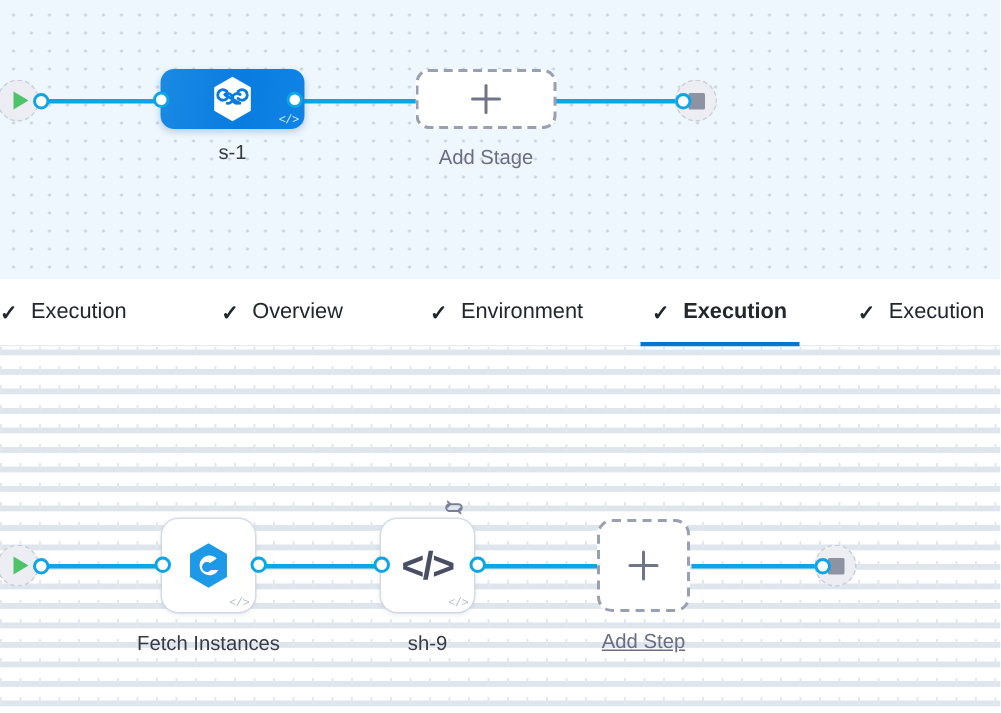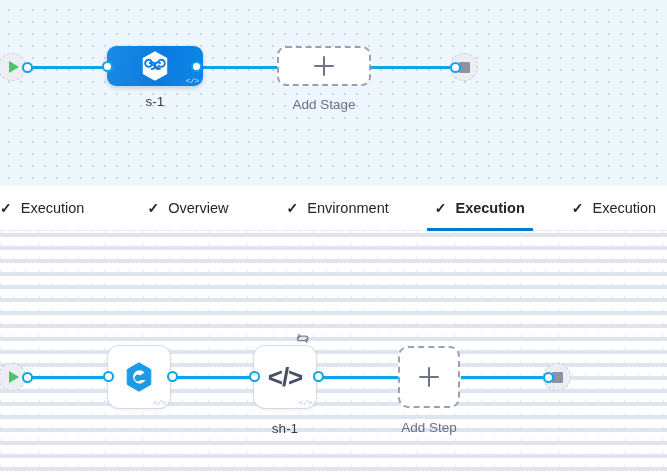--- a/index.html
+++ b/index.html
@@ -331,38 +331,39 @@
   <div class="step-node" style="left:108px; top:115px;">
     <svg width="30" height="32" viewBox="0 0 30 32">
       <path d="M15 1.8 L26.8 8.6 L26.8 23.4 L15 30.2 L3.2 23.4 L3.2 8.6 Z" fill="#1c9ae8"></path>
       <path d="M15 1.8 L26.8 8.6 L26.8 23.4 L15 30.2 L3.2 23.4 L3.2 8.6 Z" fill="none" stroke="#1c9ae8" stroke-width="1"></path>
       <path d="M20.5 11.4 a6.6 6.6 0 1 0 1.0 7.6 L16.6 19.0 a3.3 3.3 0 1 1 -0.6 -4.6 Z" fill="#ffffff"></path>
     </svg>
     <span class="code-badge dark">&lt;/&gt;</span>
   </div>
   <div class="port" style="position:absolute; left:103px; top:140px;"></div>
   <div class="port" style="position:absolute; left:167px; top:140px;"></div>
+  <div class="node-label" style="left:139px; top:190px;">Fetch Instances</div>
 
   <div class="step-node" style="left:254px; top:115px;">
     <span class="shell-glyph">&lt;/&gt;</span>
     <span class="code-badge dark">&lt;/&gt;</span>
     <svg class="loop-icon" width="17" height="17" viewBox="0 0 20 20">
       <path d="M5.5 7.2 h7.0 a2.6 2.6 0 0 1 2.6 2.6 v0.2 a2.6 2.6 0 0 1 -2.6 2.6 h-7.0 a2.6 2.6 0 0 1 -2.6 -2.6 v-0.2 a2.6 2.6 0 0 1 2.6 -2.6" fill="none" stroke="#7b7f96" stroke-width="1.5" stroke-linecap="round"></path>
       <path d="M4.1 5.2 L6.1 7.2 L4.1 9.2" fill="none" stroke="#7b7f96" stroke-width="1.5" stroke-linecap="round" stroke-linejoin="round"></path>
       <path d="M14.2 10.4 L12.2 12.4 L14.2 14.4" fill="none" stroke="#7b7f96" stroke-width="1.5" stroke-linecap="round" stroke-linejoin="round"></path>
     </svg>
   </div>
   <div class="port" style="position:absolute; left:249px; top:140px;"></div>
   <div class="port" style="position:absolute; left:313px; top:140px;"></div>
-  <div class="node-label" style="left:285px; top:190px;">sh-1</div>
+  <div class="node-label" style="left:285px; top:190px;">sh-9</div>
 
   <div class="add-step" style="left:398px; top:115px;">
     <div class="plus"></div>
   </div>
-  <div class="node-label muted" style="left:429px; top:189px;">Add Step</div>
+  <div class="node-label muted" style="left:429px; top:189px;text-decoration:underline;">Add Step</div>
 
   <div class="node" style="left:543px; top:132px;">
     <div class="terminal">
       <div class="stop-sq"></div>
     </div>
   </div>
   <div class="port" style="position:absolute; left:543px; top:141px;"></div>
 </div>
 
 </body></html>

